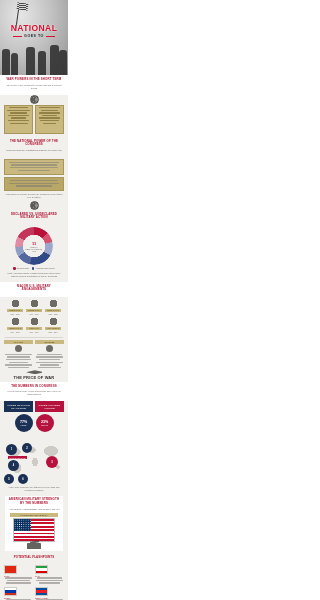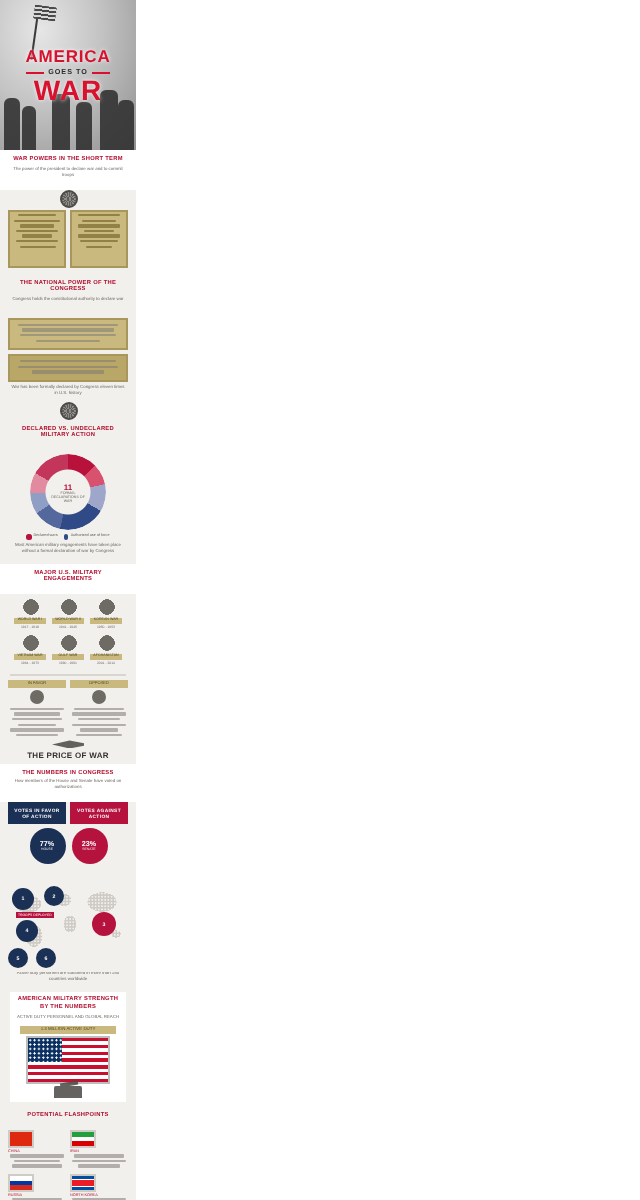--- a/index.html
+++ b/index.html
@@ -144,27 +144,26 @@
     <div class="pole"></div>
     <div class="flag"></div>
     <div class="soldier" style="left:2px;width:8px;height:26px;border-radius:3px 3px 0 0;"></div>
     <div class="soldier" style="left:11px;width:7px;height:22px;border-radius:3px 3px 0 0;"></div>
     <div class="soldier" style="left:26px;width:9px;height:28px;border-radius:3px 3px 0 0;"></div>
     <div class="soldier" style="left:38px;width:8px;height:24px;border-radius:3px 3px 0 0;"></div>
     <div class="soldier" style="left:50px;width:9px;height:30px;border-radius:3px 3px 0 0;"></div>
     <div class="soldier" style="left:59px;width:8px;height:25px;border-radius:3px 3px 0 0;"></div>
 
     <div class="title">
-      <div class="t-america">AMERICA</div>
+      <div class="t-america">NATIONAL</div>
       <div class="t-goes">
         <span class="bar"></span>
         <span class="txt">GOES TO</span>
         <span class="bar"></span>
       </div>
-      <div class="t-war">WAR</div>
     </div>
   </div>
 
   <div class="sec band-white">
     <div class="sec-title">WAR POWERS IN THE SHORT TERM</div>
     <div class="sec-sub">The power of the president to declare war and to commit troops</div>
   </div>
   <div class="seal"></div>
   <div class="docs">
     <div class="doc">

